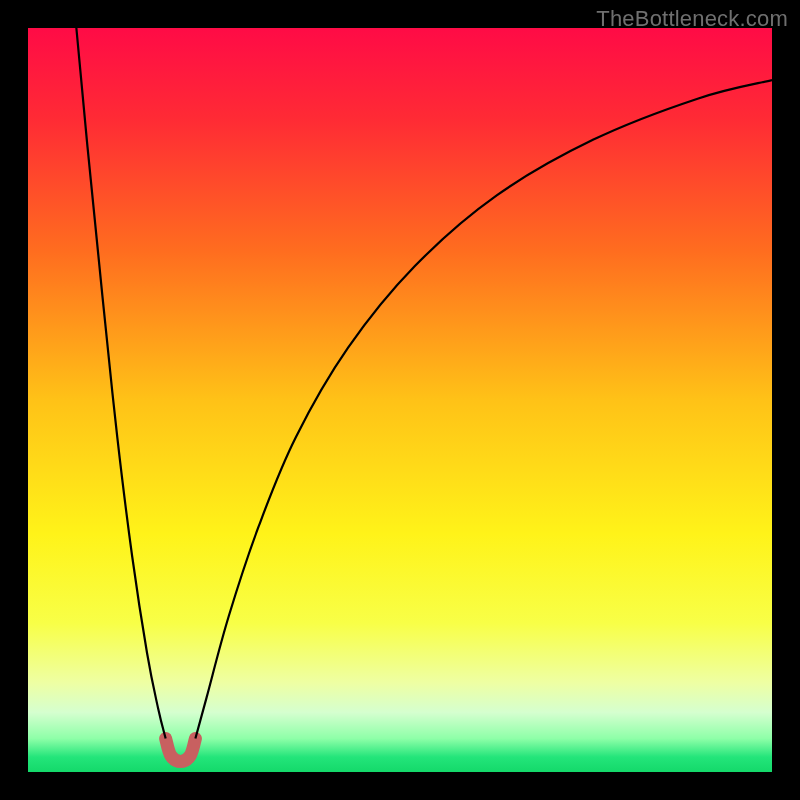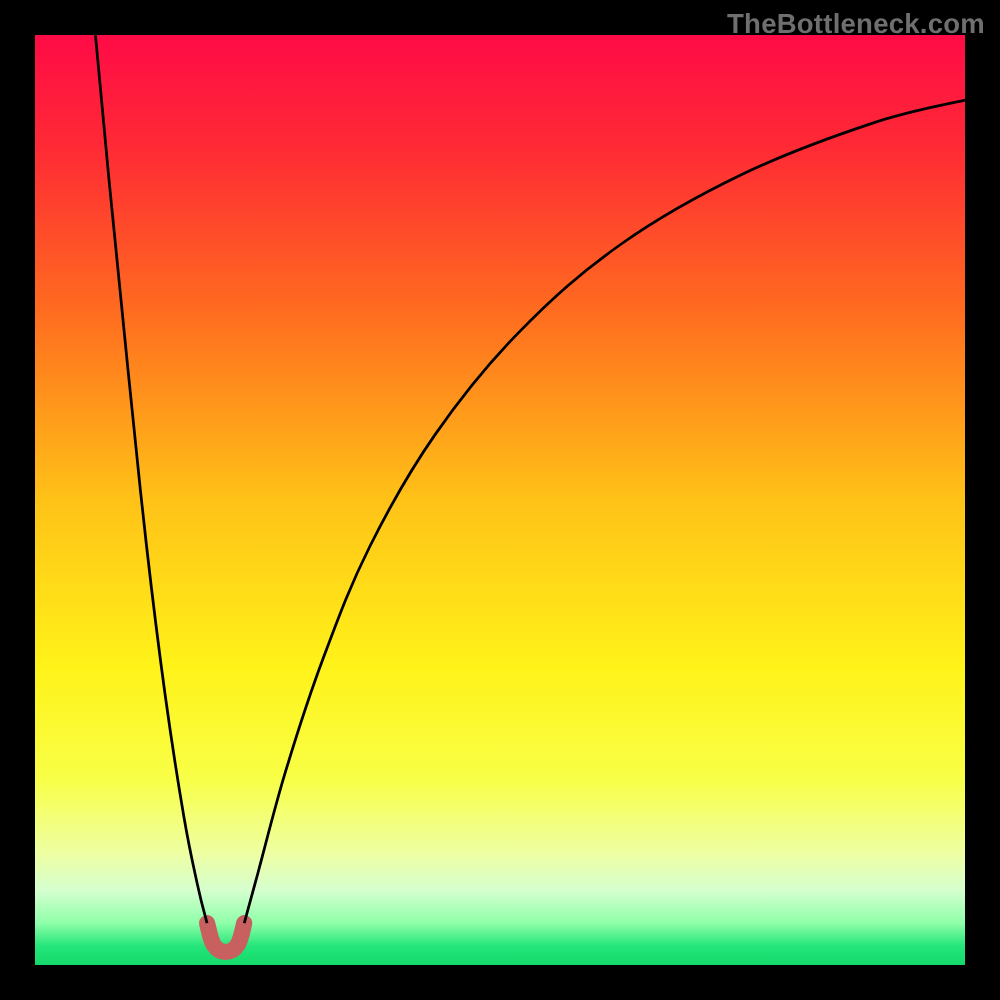--- a/index.html
+++ b/index.html
@@ -33,21 +33,21 @@
     top: 0;
     width: 100%;
     height: 100%;
   }
   .watermark {
     position: absolute;
     top: 6px;
     right: 12px;
     color: #6f6f6f;
     font-size: 22px;
-    font-weight: 700;
+    font-weight: 400;
     letter-spacing: 0.2px;
   }
   svg.curve {
     position: absolute;
     left: 0;
     top: 0;
     width: 100%;
     height: 100%;
     overflow: visible;
   }

